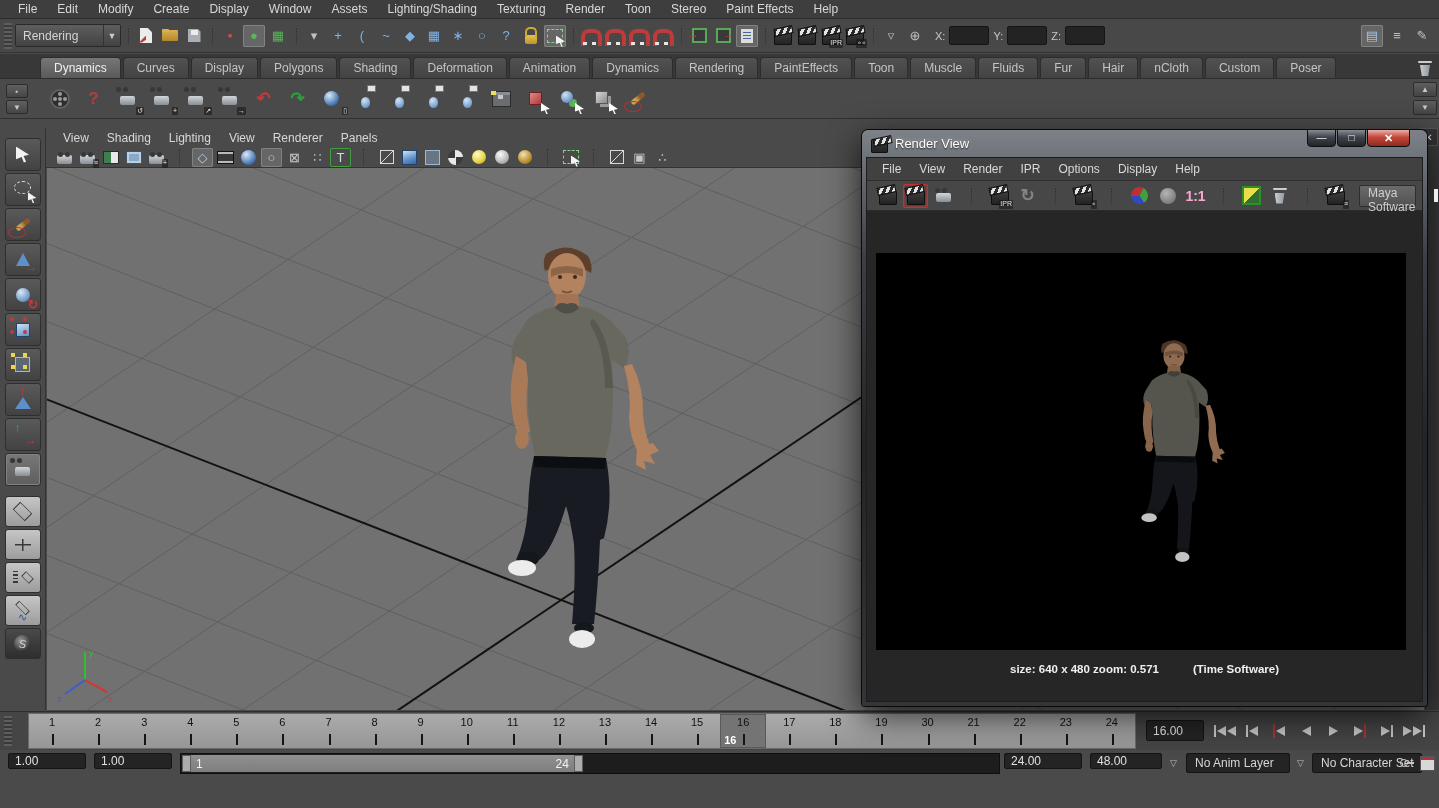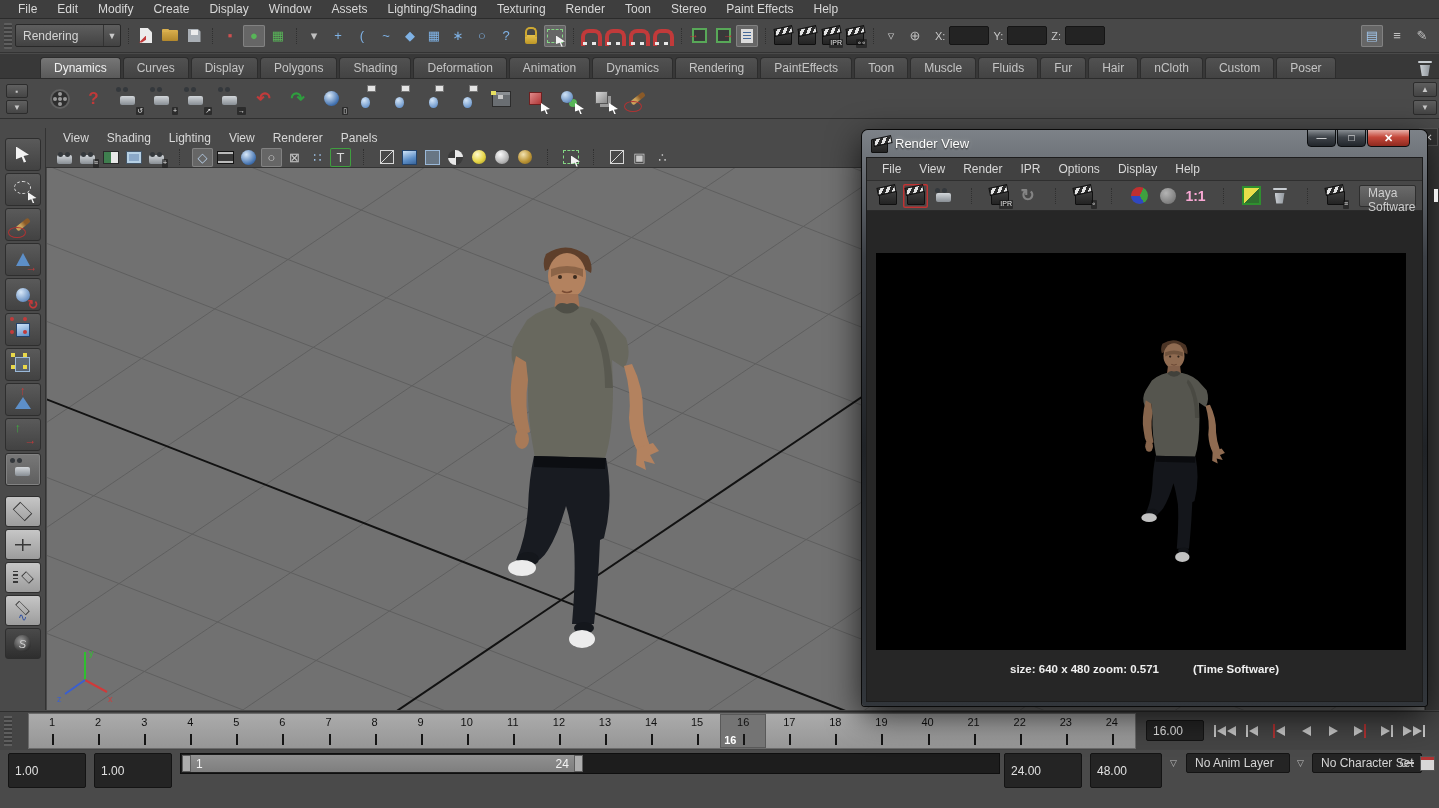--- a/index.html
+++ b/index.html
@@ -177,21 +177,21 @@
   .tl-timefield{position:absolute;left:1146px;top:8px;width:58px;height:21px;background:#242424;border:1px solid #141414;border-radius:2px;color:#e4e4e4;font-size:12px;padding:0 6px;font-family:"Liberation Sans",sans-serif}
   #playback{position:absolute;left:1212px;top:6px;display:flex;gap:1px}
   .pb-btn{display:flex;align-items:center;justify-content:center;gap:1px;width:26px;height:25px;border-radius:2px}
   .pp-tl{width:0;height:0;border-top:5.5px solid transparent;border-bottom:5.5px solid transparent;border-right:9px solid #c9c9c9}
   .pp-tr{width:0;height:0;border-top:5.5px solid transparent;border-bottom:5.5px solid transparent;border-left:9px solid #c9c9c9}
   .pp-bar{width:2.5px;height:12px;background:#c9c9c9}
   .pp-rbar{width:2.5px;height:14px;background:#b23333}
 
   
   #rangebar{position:absolute;left:0;top:750px;right:0;height:28px;background:#4a4a4a}
-  .rs-field{position:absolute;top:3px;height:35px;background:#242424;border:1px solid #141414;border-radius:2px;color:#e0e0e0;font-size:12px;padding:0 6px;font-family:"Liberation Sans",sans-serif}
+  .rs-field{position:absolute;top:3px;height:16px;background:#242424;border:1px solid #141414;border-radius:2px;color:#e0e0e0;font-size:12px;padding:0 6px;font-family:"Liberation Sans",sans-serif}
   .rs-track{position:absolute;left:180px;top:3px;width:820px;height:21px;background:#1d1d1d;border:1px solid #0f0f0f}
   .rs-inner{position:absolute;left:1px;top:1px;bottom:1px;width:49%;background:linear-gradient(#909090,#7e7e7e);display:flex;align-items:center}
   .rs-handle{width:9px;height:100%;background:#adadad;border:1px solid #5e5e5e;flex:none}
   .rs-lab{font-size:12px;color:#f4f4f4;padding:0 5px}
   .rs-lab.end{margin-left:auto}
   .dd-arrow{position:absolute;top:8px;font-size:9px;color:#bdbdbd}
   .rs-box{position:absolute;top:3px;height:20px;background:#242424;border:1px solid #141414;border-radius:2px;color:#d6d6d6;font-size:12px;display:flex;align-items:center;padding:0 8px;white-space:nowrap}
   .rb-icons{position:absolute;right:2px;top:3px;display:flex}
 
   
@@ -687,21 +687,21 @@
         <div class="tl-cell">
           <span class="tl-num">17</span>
         </div>
         <div class="tl-cell">
           <span class="tl-num">18</span>
         </div>
         <div class="tl-cell">
           <span class="tl-num">19</span>
         </div>
         <div class="tl-cell">
-          <span class="tl-num">40</span>
+          <span class="tl-num">30</span>
         </div>
         <div class="tl-cell">
           <span class="tl-num">21</span>
         </div>
         <div class="tl-cell">
           <span class="tl-num">22</span>
         </div>
         <div class="tl-cell">
           <span class="tl-num">23</span>
         </div>

